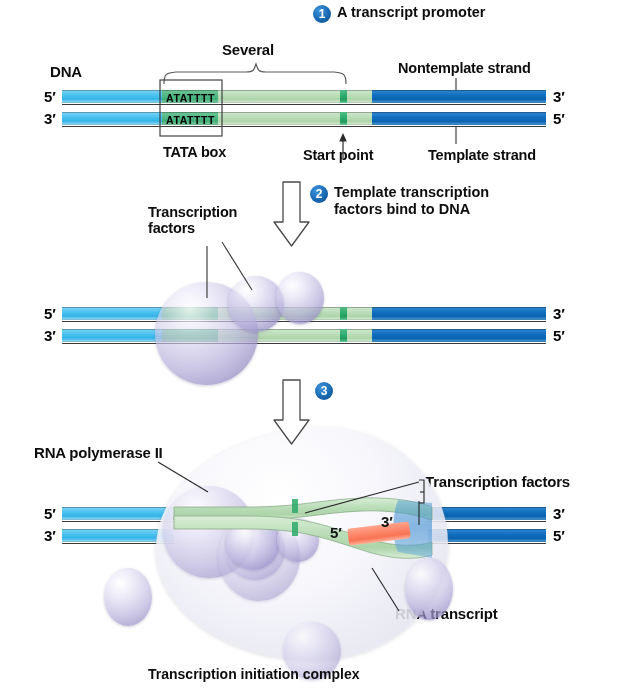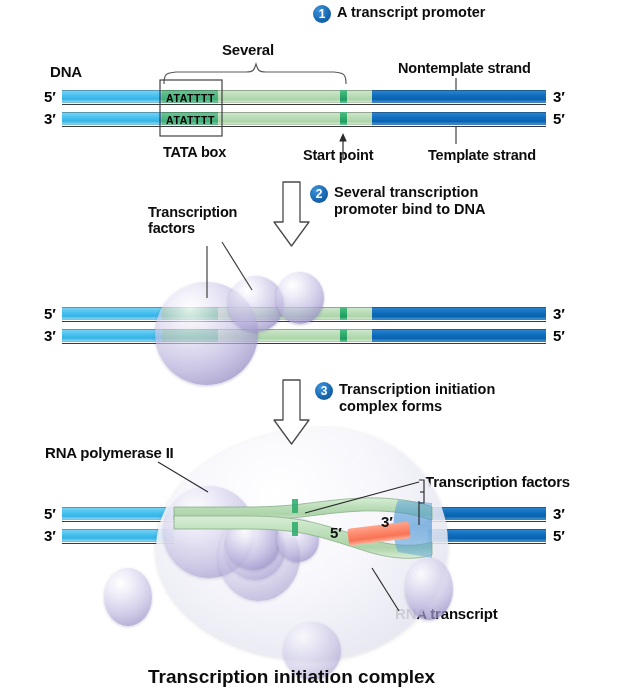--- a/index.html
+++ b/index.html
@@ -48,21 +48,21 @@
       radial-gradient(circle at 34% 26%, rgba(255,255,255,.92) 0%, rgba(226,223,243,.72) 24%, rgba(183,176,219,.80) 58%, rgba(150,141,196,.88) 82%, rgba(131,122,180,.92) 100%);
     box-shadow:0 1px 3px rgba(80,70,120,.32);
   }
   .sphere.tr{opacity:.88;}
   .polymerase{position:absolute;
     background:radial-gradient(ellipse at 42% 30%, rgba(255,255,255,.97) 0%, rgba(247,247,252,.92) 38%, rgba(233,233,243,.88) 68%, rgba(219,219,233,.86) 100%);
     box-shadow:0 1px 4px rgba(90,90,120,.22);
   }
   .rna{position:absolute;border-radius:3px;
        background:linear-gradient(to bottom,#ffa58c 0%,#fc8468 45%,#f97455 72%,#ffb29c 100%);}
-  .caption{position:absolute;font-size:19px;font-weight:bold;color:#0d0d0d;text-align:center;}
+  .caption{position:absolute;font-size:14px;font-weight:bold;color:#0d0d0d;text-align:center;}
 </style>
 </head>
 <body>
 
 <div class="stage">
 
   <div class="step" style="left:313px;top:4px;">
     <span class="badge">1</span>
     <span class="steptext">A transcript promoter</span>
   </div>
@@ -97,21 +97,21 @@
     <div class="prime abs" style="left:553px;top:110px;">5′</div>
 
     <div class="lbl t14" style="left:163px;top:144px;">TATA box</div>
     <div class="lbl t14" style="left:303px;top:147px;">Start point</div>
     <div class="lbl t14" style="left:428px;top:147px;">Template strand</div>
     <div class="lbl t14" style="left:398px;top:60px;">Nontemplate strand</div>
   </div>
 
   <div class="step wrap" style="left:310px;top:184px;width:215px;">
     <span class="badge">2</span>
-    <span class="steptext" style="white-space:normal;">Several transcription promoter bind to DNA</span>
+    <span class="steptext" style="white-space:normal;">Template transcription factors bind to DNA</span>
   </div>
 
   <div class="abs" style="left:0;top:180px;width:623px;height:190px;">
 
     <div class="lbl t14 wrap" style="left:148px;top:24px;width:130px;">Transcription factors</div>
 
     <div class="bar cyan edge" style="left:62px;top:127px;width:100px;"></div>
     <div class="bar tata edge" style="left:162px;top:127px;width:56px;"></div>
     <div class="bar green edge" style="left:218px;top:127px;width:122px;"></div>
     <div class="bar start" style="left:340px;top:127px;width:7px;"></div>
@@ -132,26 +132,25 @@
     <div class="sphere tr" style="left:276px;top:92px;width:48px;height:52px;"></div>
 
     <div class="prime abs" style="left:44px;top:125px;">5′</div>
     <div class="prime abs" style="left:44px;top:147px;">3′</div>
     <div class="prime abs" style="left:553px;top:125px;">3′</div>
     <div class="prime abs" style="left:553px;top:147px;">5′</div>
   </div>
 
   <div class="step wrap" style="left:315px;top:381px;width:225px;">
     <span class="badge">3</span>
-    <span class="steptext" style="white-space:normal;">Transcription initiation complex forms</span>
   </div>
 
   <div class="abs" style="left:0;top:380px;width:623px;height:313px;">
 
-    <div class="lbl t15" style="left:45px;top:65px;text-align:center;">RNA polymerase II</div>
+    <div class="lbl t15" style="left:34px;top:65px;text-align:center;">RNA polymerase II</div>
     <div class="lbl t15" style="left:425px;top:94px;">Transcription factors</div>
     <div class="lbl t15" style="left:395px;top:226px;">RNA transcript</div>
 
     <div class="bar cyan edge" style="left:62px;top:127px;width:112px;"></div>
     <div class="hair" style="left:62px;top:141px;width:112px;"></div>
     <div class="bar cyan edge" style="left:62px;top:149px;width:112px;"></div>
     <div class="hair" style="left:62px;top:163px;width:112px;"></div>
 
     <div class="bar dark edge" style="left:428px;top:127px;width:118px;"></div>
     <div class="hair" style="left:428px;top:141px;width:118px;"></div>

